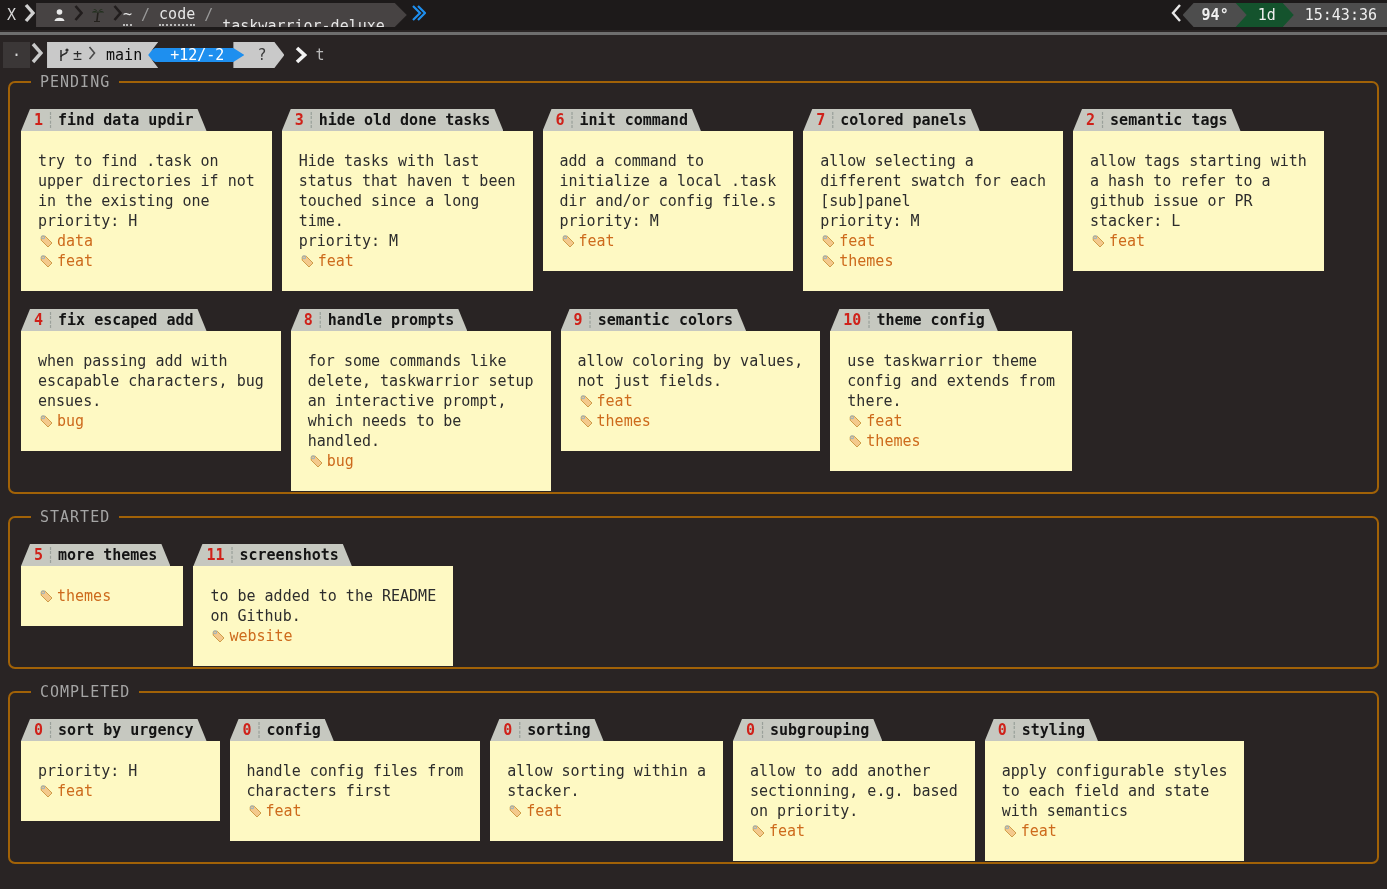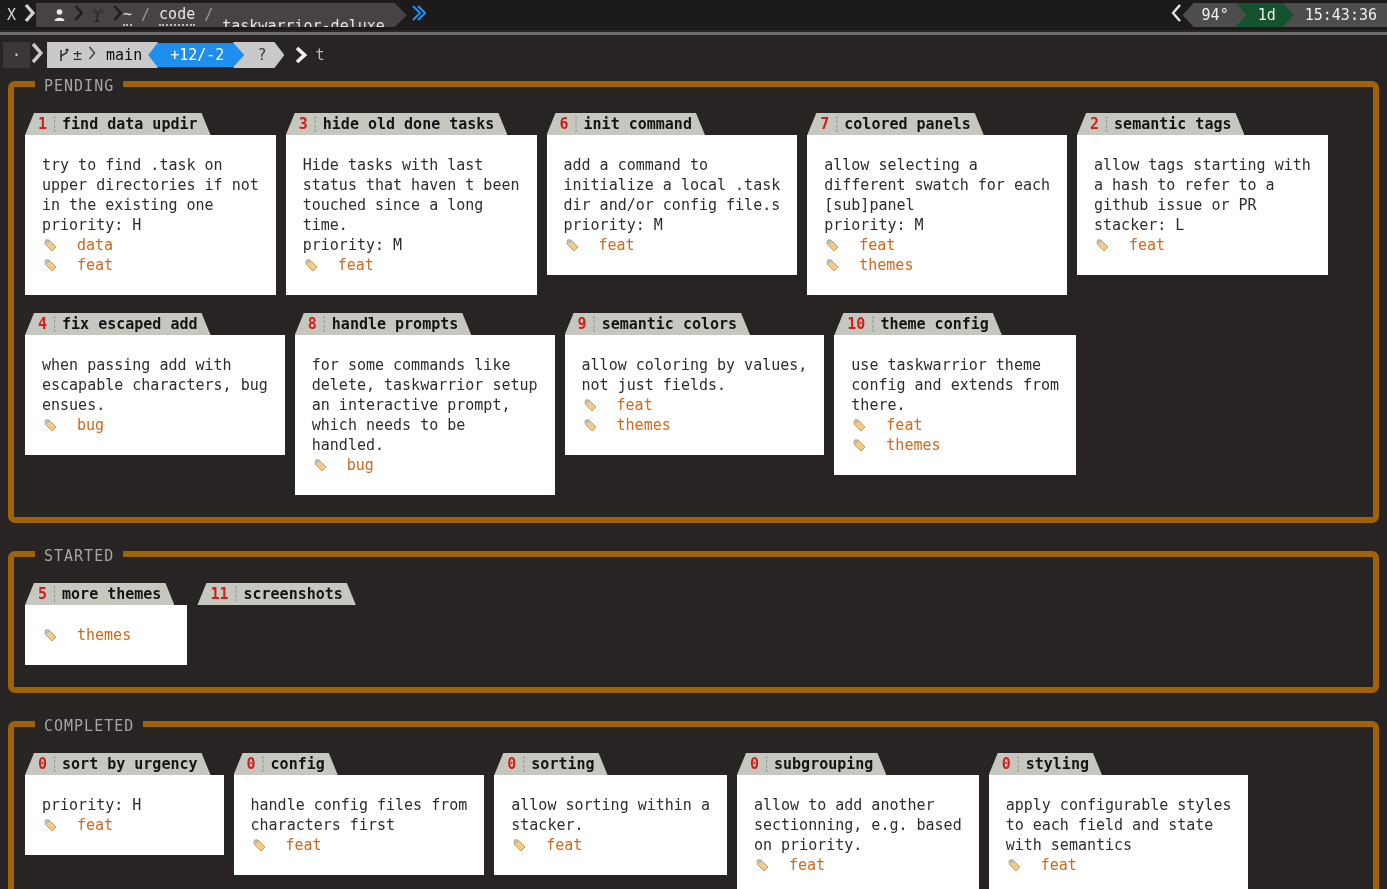--- a/index.html
+++ b/index.html
@@ -27,78 +27,79 @@
   .slash { color:#9a9a9a; margin:0 9px; }
   .dotted-under { border-bottom:2px dotted #b9b9b9; padding-bottom:1px; }
   .repo { text-decoration:underline;margin-top:25px; }
   .pl-right { margin-left:auto; }
   .rseg {
     height:24px; display:flex; align-items:center; color:#efefef;
   }
   .rseg-temp {
     background:#4d4d4d; padding:0 18px 0 19px; position:relative; z-index:3;
     clip-path:polygon(11px 0, calc(100% - 11px) 0, 100% 50%, calc(100% - 11px) 100%, 11px 100%, 0 50%);
+    font-weight:bold;
   }
   .rseg-dur {
     background:#14532d; padding:0 18px 0 22px; margin-left:-11px; position:relative; z-index:2;
     clip-path:polygon(0 0, calc(100% - 11px) 0, 100% 50%, calc(100% - 11px) 100%, 0 100%);
   }
   .rseg-time {
     background:#4d4d4d; padding:0 10px 0 22px; margin-left:-11px; position:relative; z-index:1;
   }
   .hr-divider { height:3px; background:#6e6e6e; margin-top:2px; }
   
   .promptbar { height:30px; margin:5px 0 0 0; display:flex; align-items:center; padding-left:3px; }
   .dotseg { background:#3b3737; color:#d5d5d5; height:26px; display:flex; align-items:center; padding:0 9px; }
   .gitseg {
     background:#c9c9c9; color:#2c2c2c; height:26px; display:flex; align-items:center;
     padding:0 16px 0 10px; margin-left:3px; position:relative; z-index:3;
     clip-path:polygon(0 0, 100% 0, calc(100% - 10px) 50%, 100% 100%, 0 100%);
   }
   .gitseg .branch-name { font-weight:normal; color:#0e0e0e; margin-left:4px; }
   .gitseg .pm { margin-left:2px; }
   .diffseg {
-    background:#1e8fef; color:#fff; height:24px; display:flex; align-items:center;
+    background:#1e8fef; color:#fff; height:14px; display:flex; align-items:center;
     padding:0 20px 0 26px; margin-left:-14px; position:relative; z-index:2;
     clip-path:polygon(0 50%, 11px 0, calc(100% - 11px) 0, 100% 50%, calc(100% - 11px) 100%, 11px 100%);
   }
   .qseg {
     background:#c9c9c9; color:#3a3a3a; height:26px; display:flex; align-items:center;
     padding:0 18px 0 24px; margin-left:-11px; position:relative; z-index:1;
     clip-path:polygon(0 0, calc(100% - 10px) 0, 100% 50%, calc(100% - 10px) 100%, 0 100%);
   }
   .typed { color:#b9b9b9; margin-left:8px; }
   .prompt-chev { margin-left:10px; display:inline-flex; }
   
   .sections { padding-top:11px; }
   .section {
-    position:relative; margin:0 8px; border:6px solid #a16207; border-radius:7px;
-    padding:26px 11px 22px 11px;
-  }
-  .section + .section { margin-top:28px; }
+    position:relative; margin:0 8px; border:2px solid #a16207; border-radius:7px;
+    padding:26px 11px 1px 11px;
+  }
+  .section + .section { margin-top:22px; }
   .section-label {
     position:absolute; top:-10px; left:21px; background:#292424; color:#a5a5a5;
     padding:0 9px; font-size:15px; letter-spacing:1px;
   }
   .cards { display:flex; flex-wrap:wrap; gap:18px 10px; align-items:flex-start; }
   
   .card { display:inline-flex; flex-direction:column; align-items:flex-start; }
   .card-tab {
     background:#c6c8c0; height:22px; line-height:22px; padding:0 13px;
     clip-path:polygon(9px 0, calc(100% - 9px) 0, 100% 100%, 0 100%);
     font-weight:bold; color:#141414; white-space:nowrap; margin-right:13px;
   }
   .card-num { color:#cf2119; font-weight:bold; }
   .card-sep { color:#9aa09a; font-weight:normal; padding:0 3px; }
   .card-body {
-    background:#ffffff; align-self:stretch; min-width:110px;
+    background:#fef9c3; align-self:stretch; min-width:110px;
     padding:20px 17px; color:#2d2d2d; line-height:20px;
   }
   .desc-line, .priority-line { white-space:nowrap; }
-  .tag-line { display:flex; align-items:center; color:#cd6a1c; white-space:nowrap;gap:16px; }
+  .tag-line { display:flex; align-items:center; color:#cd6a1c; white-space:nowrap; }
   .tag-line svg { margin-right:2px; flex:none; }
 </style>
 </head>
 <body>
 
 <div class="screen">
 
   <div class="topbar">
     <div class="pl-left">
       <span class="seg-x">X</span>
@@ -379,20 +380,31 @@
                 <svg width="17" height="17" viewBox="0 0 17 17">
                   <path d="M7.2 3.2 L14 10 L10 14 L3.2 7.2 L3.2 4.2 Q3.2 3.2 4.2 3.2 Z" fill="#f4c98c" stroke="#c9953e" stroke-width="0.9"></path>
                   <circle cx="5.1" cy="4.2" r="1.5" fill="none" stroke="#9fb3bd" stroke-width="1.1"></circle>
                 </svg>
                 <span>themes</span>
               </div>
             </div>
           </div>
           <div class="card">
             <div class="card-tab"><span class="card-num">11</span><span class="card-sep">┊</span><span>screenshots</span></div>
+            <div class="card-body">
+              <div class="desc-line">to be added to the README</div>
+              <div class="desc-line">on Github.</div>
+              <div class="tag-line">
+                <svg width="17" height="17" viewBox="0 0 17 17">
+                  <path d="M7.2 3.2 L14 10 L10 14 L3.2 7.2 L3.2 4.2 Q3.2 3.2 4.2 3.2 Z" fill="#f4c98c" stroke="#c9953e" stroke-width="0.9"></path>
+                  <circle cx="5.1" cy="4.2" r="1.5" fill="none" stroke="#9fb3bd" stroke-width="1.1"></circle>
+                </svg>
+                <span>website</span>
+              </div>
+            </div>
           </div>
         </div>
       </div>
       <div class="section">
         <span class="section-label">COMPLETED</span>
         <div class="cards">
           <div class="card">
             <div class="card-tab"><span class="card-num">0</span><span class="card-sep">┊</span><span>sort by urgency</span></div>
             <div class="card-body">
               <div class="priority-line">priority: H</div>

